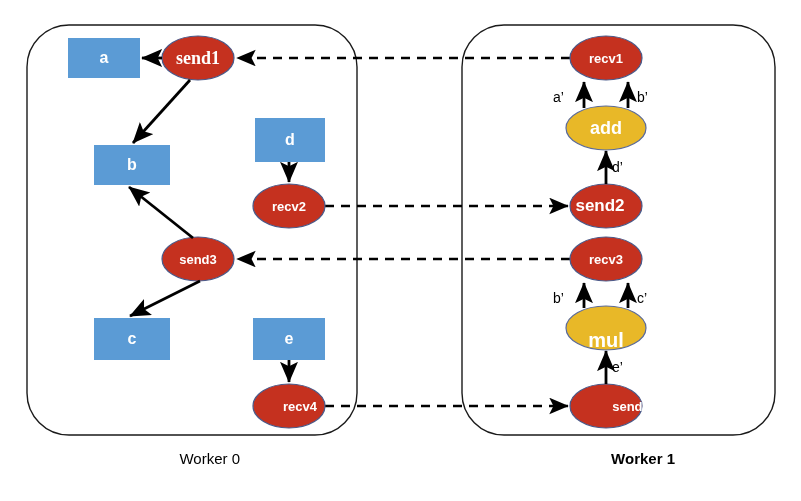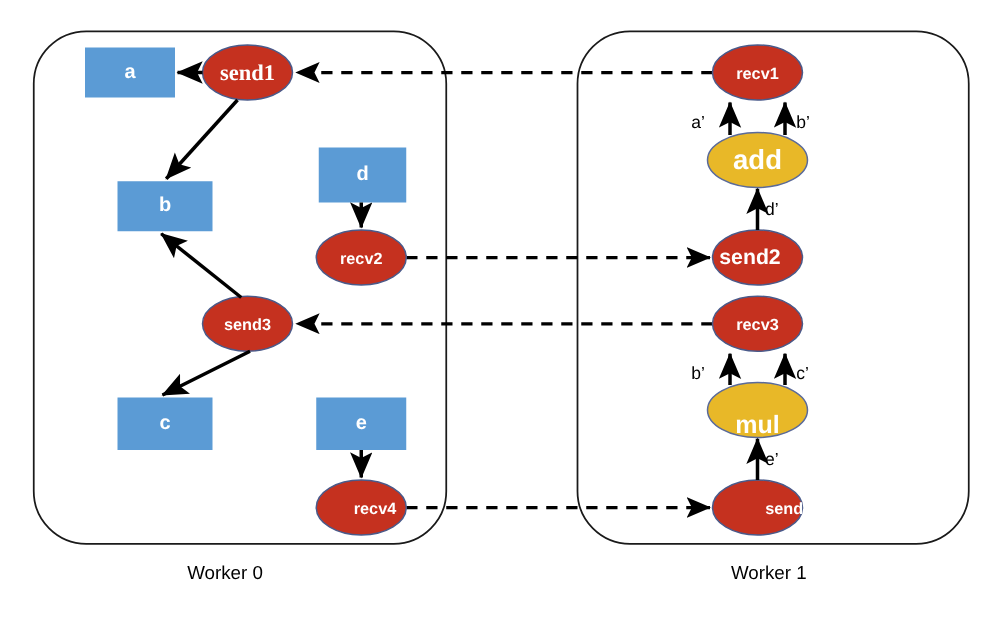--- a/index.html
+++ b/index.html
@@ -36,21 +36,21 @@
     position: absolute;
     color: #000000;
     font-size: 14px;
     white-space: nowrap;
   }
   .worker-label {
     position: absolute;
     color: #000000;
     font-size: 15px;
     white-space: nowrap;
-    text-align: center;
+    text-align: right;
   }
 </style>
 </head>
 <body>
 
 <div id="canvas">
   <svg id="svg-layer" viewBox="0 0 801 501" xmlns="http://www.w3.org/2000/svg">
     <defs>
       <marker id="arrow-solid" markerWidth="9" markerHeight="9" refX="7.2" refY="3.2" orient="auto" markerUnits="strokeWidth">
         <path d="M0,0 L7.5,3.2 L0,6.4 L1.6,3.2 z" fill="#000000"></path>
@@ -98,32 +98,32 @@
         <line x1="584" y1="108" x2="584" y2="82" stroke="#000000" stroke-width="2.8" marker-end="url(#arrow-solid)"></line>
         <line x1="628" y1="108" x2="628" y2="82" stroke="#000000" stroke-width="2.8" marker-end="url(#arrow-solid)"></line>
         <line x1="606" y1="184" x2="606" y2="151" stroke="#000000" stroke-width="2.8" marker-end="url(#arrow-solid)"></line>
         <line x1="584" y1="308" x2="584" y2="283" stroke="#000000" stroke-width="2.8" marker-end="url(#arrow-solid)"></line>
         <line x1="628" y1="308" x2="628" y2="283" stroke="#000000" stroke-width="2.8" marker-end="url(#arrow-solid)"></line>
         <line x1="606" y1="384" x2="606" y2="351" stroke="#000000" stroke-width="2.8" marker-end="url(#arrow-solid)"></line>
       </g>
   </svg>
   <div id="text-layer">
       <div class="worker-label" style="left: 120px; top: 450px; width: 120px;">Worker 0</div>
-      <div class="worker-label" style="left: 555px; top: 450px; width: 120px;">Worker 1</div>
+      <div class="worker-label" style="left: 555px; top: 450px; width: 120px; font-weight: bold;">Worker 1</div>
       <div class="node-label" style="left: 68px; top: 38px; width: 72px; height: 40px; font-size: 16px;">a</div>
       <div class="node-label" style="left: 94px; top: 145px; width: 76px; height: 40px; font-size: 16px;">b</div>
       <div class="node-label" style="left: 94px; top: 318px; width: 76px; height: 42px; font-size: 16px;">c</div>
       <div class="node-label" style="left: 255px; top: 118px; width: 70px; height: 44px; font-size: 16px;">d</div>
       <div class="node-label" style="left: 253px; top: 318px; width: 72px; height: 42px; font-size: 16px;">e</div>
       <div class="node-label" style="left: 162px; top: 36px; width: 72px; height: 44px; font-size: 18px; font-family: Liberation Serif, serif;">send1</div>
       <div class="node-label" style="left: 253px; top: 184px; width: 72px; height: 44px; font-size: 13px;">recv2</div>
       <div class="node-label" style="left: 162px; top: 237px; width: 72px; height: 44px; font-size: 13px;">send3</div>
       <div class="node-label" style="left: 264px; top: 384px; width: 72px; height: 44px; font-size: 13px;">recv4</div>
       <div class="node-label" style="left: 570px; top: 36px; width: 72px; height: 44px; font-size: 13px;">recv1</div>
-      <div class="node-label" style="left: 566px; top: 106px; width: 80px; height: 44px; font-size: 22px;">add</div>
+      <div class="node-label" style="left: 566px; top: 106px; width: 80px; height: 44px; font-size: 18px;">add</div>
       <div class="node-label" style="left: 564px; top: 184px; width: 72px; height: 44px; font-size: 17px; text-align: center;">send2</div>
       <div class="node-label" style="left: 570px; top: 237px; width: 72px; height: 44px; font-size: 13px; text-align: right;">recv3</div>
       <div class="node-label" style="left: 566px; top: 318px; width: 80px; height: 44px; font-size: 20px;">mul</div>
       <div class="node-label" style="left: 595px; top: 384px; width: 72px; height: 44px; font-size: 13px;">send4</div>
       <div class="edge-label" style="left: 553px; top: 89px;">a’</div>
       <div class="edge-label" style="left: 637px; top: 89px;">b’</div>
       <div class="edge-label" style="left: 612px; top: 159px;">d’</div>
       <div class="edge-label" style="left: 553px; top: 290px;">b’</div>
       <div class="edge-label" style="left: 637px; top: 290px;">c’</div>
       <div class="edge-label" style="left: 612px; top: 359px;">e’</div>

